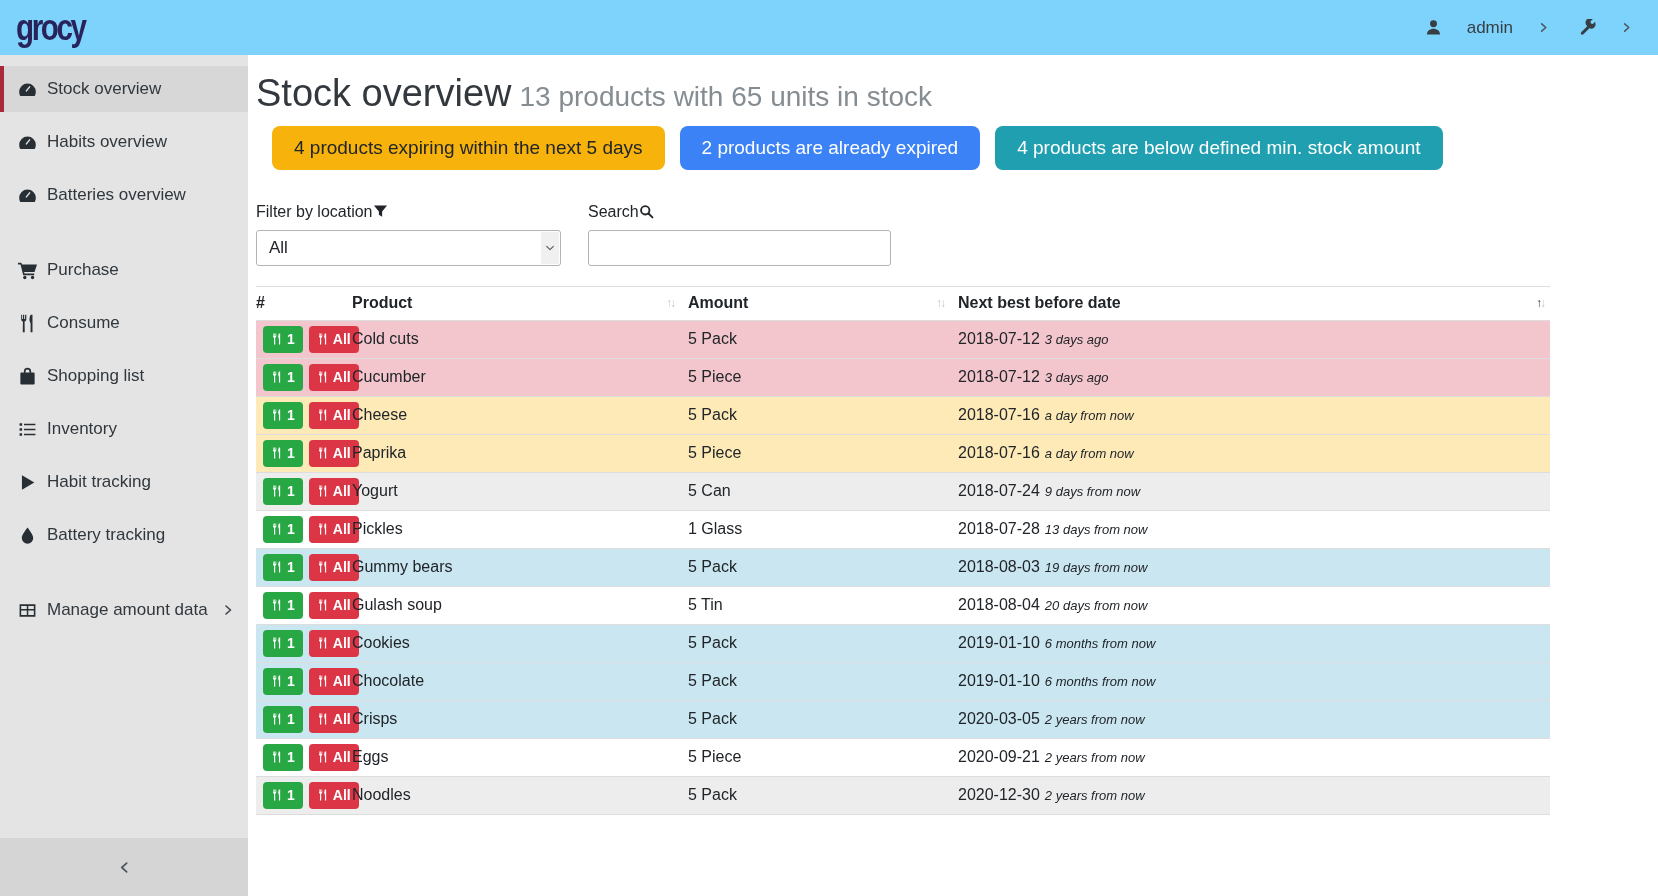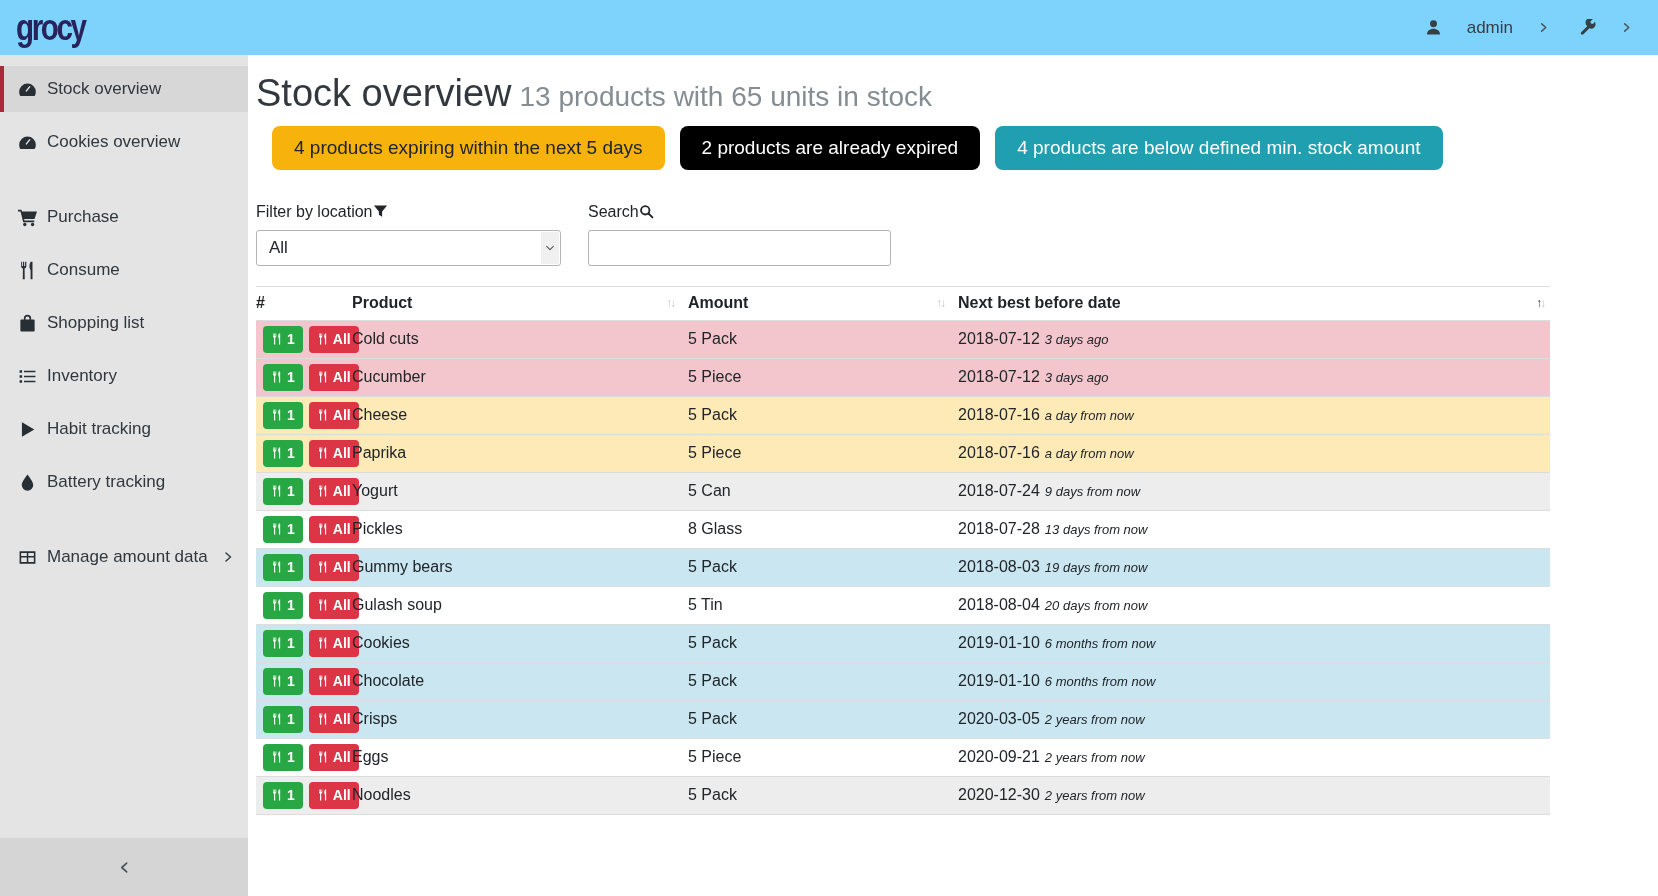--- a/index.html
+++ b/index.html
@@ -50,21 +50,21 @@
   .main { position:absolute; left:248px; top:55px; right:0; bottom:0; background:#fff; padding:14px 0 0 8px; }
   h1.page-title { margin:2px 0 0 0; font-weight:500; font-size:38px; color:#32383d; line-height:1.2; }
   h1.page-title .subtitle { font-weight:400; font-size:28px; color:#858d92; margin-left:8px; }
 
   .badges { display:flex; gap:15px; margin-top:9px;padding-left:16px; }
   .badge {
     height:44px; display:inline-flex; align-items:center; padding:0 22px;
     border-radius:8px; font-size:19px; font-weight:500; cursor:pointer; white-space:nowrap;
   }
   .badge-warning { background:#f7b30b; color:#212529; }
-  .badge-danger  { background:#000000; color:#ffffff; }
+  .badge-danger  { background:#3b82f6; color:#ffffff; }
   .badge-info    { background:#1f9fb0; color:#ffffff; }
 
   .filter-row { display:flex; margin-top:33px; }
   .filter-group { margin-right:27px; }
   .ctrl-label { display:flex; align-items:center; gap:0; font-size:16px; color:#212529; margin-bottom:9px; }
   .ctrl-label svg { width:15px; height:15px; fill:#212529; }
   .ctrl-label svg.strokeicon { fill:none; stroke:#212529; }
   .select-box {
     width:305px; height:36px; border:1px solid #b4b4b4; border-radius:3px; background:#fff;
     display:flex; align-items:center; padding-left:12px; font-size:17px; position:relative; cursor:pointer;
@@ -197,21 +197,27 @@
       <div class="nav-item active">
         <svg class="nicon">
           <use href="#i-gauge"></use>
         </svg>
         <span>Stock overview</span>
       </div>
       <div class="nav-item">
         <svg class="nicon">
           <use href="#i-gauge"></use>
         </svg>
-        <span>Cookies overview</span>
+        <span>Habits overview</span>
+      </div>
+      <div class="nav-item">
+        <svg class="nicon">
+          <use href="#i-gauge"></use>
+        </svg>
+        <span>Batteries overview</span>
       </div>
       <div class="nav-item group-gap">
         <svg class="nicon">
           <use href="#i-cart"></use>
         </svg>
         <span>Purchase</span>
       </div>
       <div class="nav-item">
         <svg class="nicon">
           <use href="#i-utensils"></use>
@@ -449,21 +455,21 @@
               </button>
               <button class="row-btn btn-red">
                 <svg>
                   <use href="#i-utensils"></use>
                 </svg>
                 <span>All</span>
               </button>
             </span>
           </td>
           <td>Pickles</td>
-          <td>8 Glass</td>
+          <td>1 Glass</td>
           <td><span>2018-07-28</span><span class="rel-time">13 days from now</span></td>
         </tr>
         <tr class="row-info">
           <td class="cell-buttons">
             <span class="btn-group">
               <button class="row-btn btn-green">
                 <svg>
                   <use href="#i-utensils"></use>
                 </svg>
                 <span>1</span>

